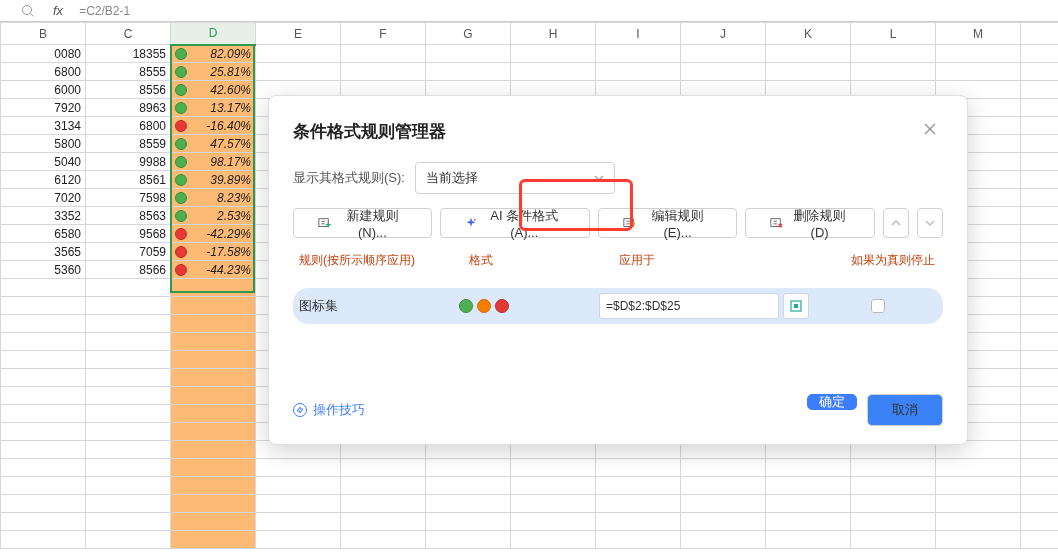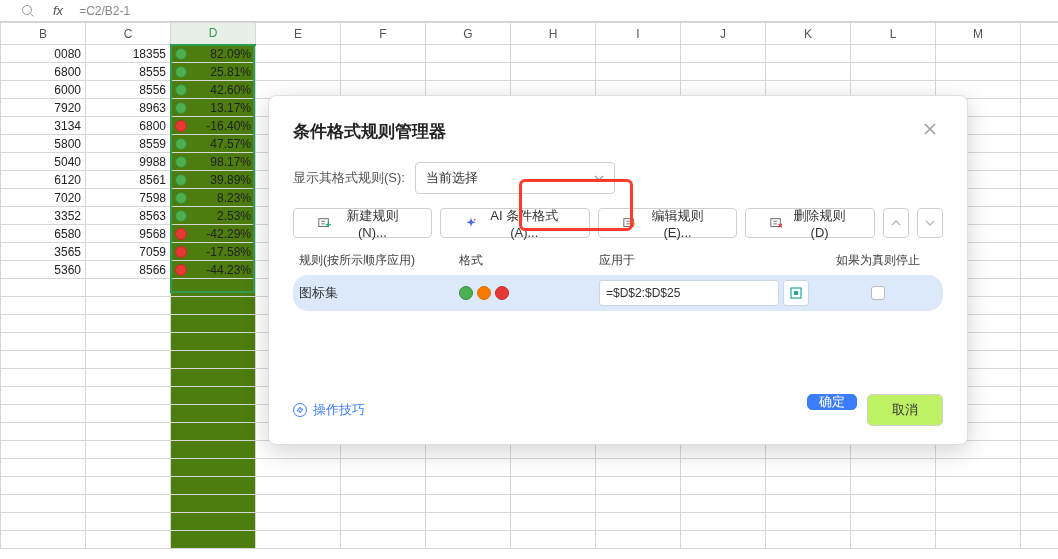--- a/index.html
+++ b/index.html
@@ -53,21 +53,22 @@
     table.grid td {
       border: 1px solid #d7d7d7;
       height: 18px;
       width: 85px;
       padding: 0 4px;
       text-align: right;
       color: #222;
       white-space: nowrap;
     }
     table.grid td.selcol {
-      background: #4d7c0f;
+      background: #fdba74;
+      font-style: italic;
     }
     .cell-d {
       display: flex;
       align-items: center;
       justify-content: flex-start;
       gap: 4px;
     }
     .cell-d .val { flex: 1; text-align: right; }
     .cell-d .circ { width: 12px; height: 12px; border-radius: 50%; flex: 0 0 12px; }
     .c-green { background: #4caf50; border: 1px solid #3a8a3a; }
@@ -162,22 +163,23 @@
       border: 3px solid #ff3b30;
       border-radius: 6px;
       pointer-events: none;
     }
     .ai-icon { display:inline-block; width:14px; height:14px; }
 
     .rule-table-head {
       display: grid;
       grid-template-columns: 160px 140px 220px 1fr;
       font-size: 12px;
-      color: #404040;
-      padding: 0 6px 6px 6px;
+      color: #c2410c;
+      padding: 0 6px 19px 6px;
+      gap: 10px;
     }
     .rule-table-head .right { text-align: center; }
     .rule-row {
       display: grid;
       grid-template-columns: 160px 140px 220px 1fr;
       align-items: center;
       background: #dbe9fb;
       border-radius: 15px;
       height: 36px;
       padding: 0 6px;
@@ -217,21 +219,21 @@
     .dlg-footer {
       display: flex;
       align-items: center;
       justify-content: space-between;
       margin-top: 2px;
     }
     .tips { display: flex; align-items: center; gap: 6px; color: #3c7cff; font-size: 13px; }
     .tips .circ-i { width:14px; height:14px; border:1px solid #3c7cff; border-radius:50%; display:flex; align-items:center; justify-content:center; font-size:10px;}
     .footer-btns { display:flex; gap:10px; }
     .btn-primary { background:#3c7cff; border-color:#3c7cff; color:#fff; padding:0 11px; height:16px; border-radius:5px; }
-    .btn-secondary { background:#bef264; border:1px solid #d0d0d0; color:#333; padding:0 24px; height:32px; border-radius:5px; }
+    .btn-secondary { background:#3b82f6; border:1px solid #d0d0d0; color:#333; padding:0 24px; height:32px; border-radius:5px; }
   </style>
 </head>
 <body>
 
 <div class="formula-bar">
   <svg width="14" height="14" viewBox="0 0 14 14">
       <circle cx="6" cy="6" r="4.5" fill="none" stroke="#999" stroke-width="1"></circle>
       <line x1="9.5" y1="9.5" x2="12.5" y2="12.5" stroke="#999" stroke-width="1"></line>
     </svg>
   <span class="fb-fx">fx</span>

